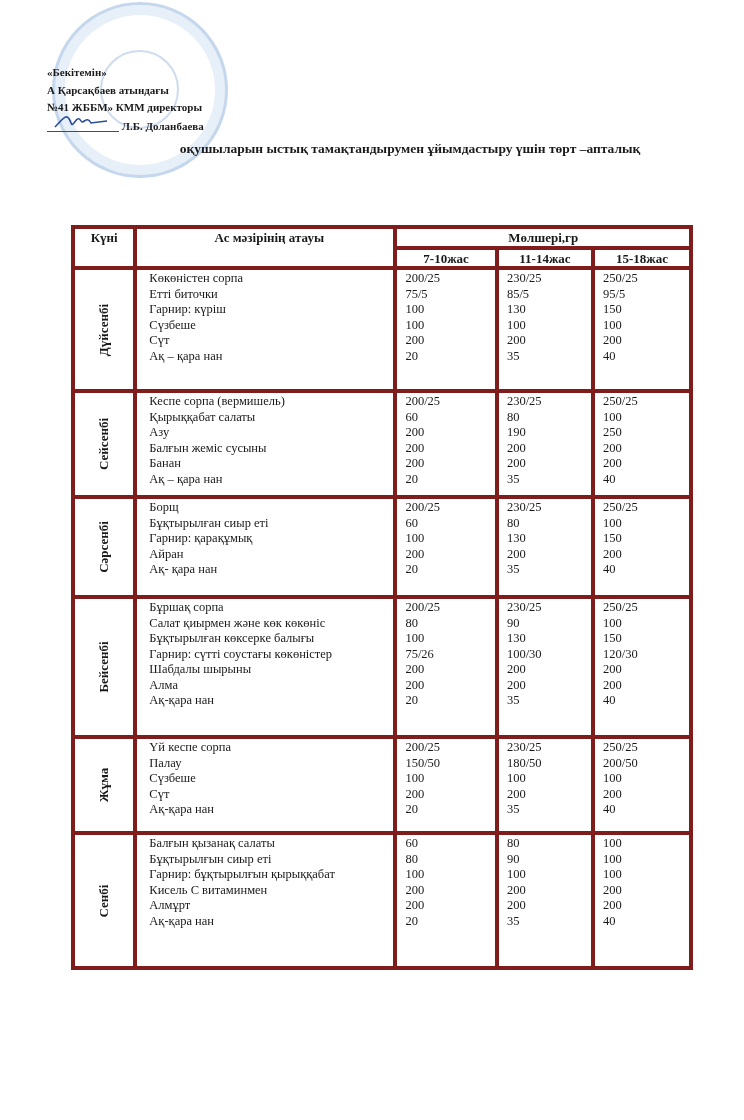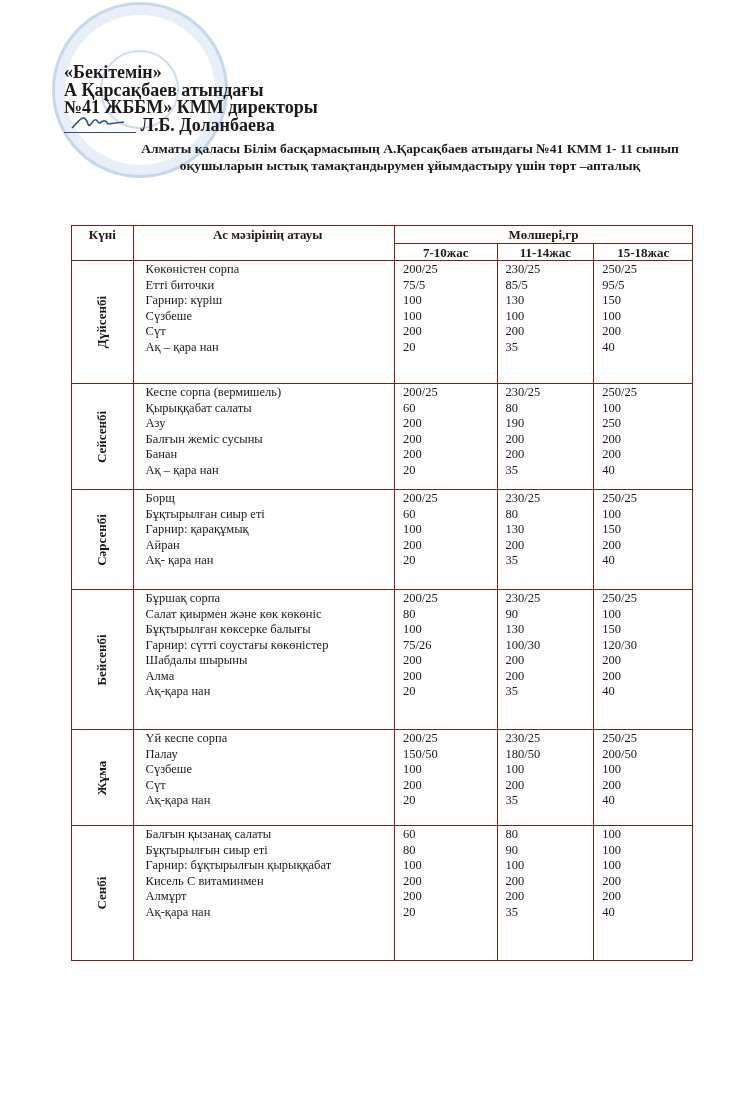--- a/index.html
+++ b/index.html
@@ -10,37 +10,37 @@
     .stamp {
       position: absolute; left: 52px; top: 2px; width: 170px; height: 170px;
       border-radius: 50%; border: 3px solid rgba(90,140,200,0.35);
       box-shadow: inset 0 0 0 10px rgba(120,165,215,0.18);
     }
     .stamp::after {
       content: ""; position: absolute; left: 45px; top: 45px; width: 75px; height: 75px;
       border-radius: 50%; border: 2px solid rgba(90,140,200,0.3);
     }
     .approval {
-      position: absolute; left: 64px; top: 64px; font-weight: bold; font-size: 18px; line-height: 17.5px;
+      position: absolute; left: 47px; top: 64px; font-weight: bold; font-size: 11px; line-height: 17.5px;
     }
     .approval .sig-line { padding-left: 0; }
     .signature {
       display: inline-block; width: 72px; height: 14px; vertical-align: -2px;
       border-bottom: 1px solid #2a4e9a; position: relative;
     }
     .signature svg { position: absolute; left: 6px; top: -8px; }
     .title-block {
       position: absolute; left: 100px; top: 140px; width: 620px; text-align: center;
       font-weight: bold; font-size: 13.5px; line-height: 17px;
     }
     table.menu {
       position: absolute; left: 71px; top: 225px; width: 622px;
       border-collapse: collapse; font-size: 12.5px; line-height: 15.5px;
     }
-    table.menu td, table.menu th { border: 1px solid #7f1d1d; vertical-align: top; padding: 1px 0 0 0; }
+    table.menu td, table.menu th { border: 4px solid #7f1d1d; vertical-align: top; padding: 1px 0 0 0; }
     table.menu th { font-weight: bold; font-size: 13px; text-align: center; }
     .col-day { width: 62px; }
     .col-dish { width: 255px; }
     .col-a { width: 104px; }
     .col-b { width: 98px; }
     .col-c { width: 100px; margin-left: 42px; }
     .day-cell { position: relative; }
     .day-label {
       position: absolute; left: 50%; top: 50%; transform: translate(-50%,-50%) rotate(-90deg);
       white-space: nowrap; font-weight: bold; font-size: 13px;
@@ -62,21 +62,20 @@
     <span class="signature">
       <svg width="60" height="22" viewBox="0 0 60 22">
         <path d="M2 18 C10 10, 14 2, 18 14 C20 20, 24 4, 28 12 C30 16, 34 6, 38 14 L54 12" stroke="#2a4e9a" stroke-width="1.6" fill="none"></path>
       </svg>
     </span>
     <span>Л.Б. Доланбаева</span>
   </div>
 </div>
 
 <div class="title-block">
-  <div>Алматы қаласы  Білім басқармасының А.Қарсақбаев атындағы  №41 КММ 1- 11 сынып</div>
   <div>оқушыларын  ыстық тамақтандырумен ұйымдастыру үшін  төрт –апталық</div>
 </div>
 
 <table class="menu">
   <thead>
     <tr>
       <th class="col-day" rowspan="2" style="vertical-align:top;">Күні</th>
       <th class="col-dish" rowspan="2" style="vertical-align:top;padding-left:8px;">Ас мәзірінің атауы</th>
       <th colspan="3">Мөлшері,гр</th>
     </tr>

